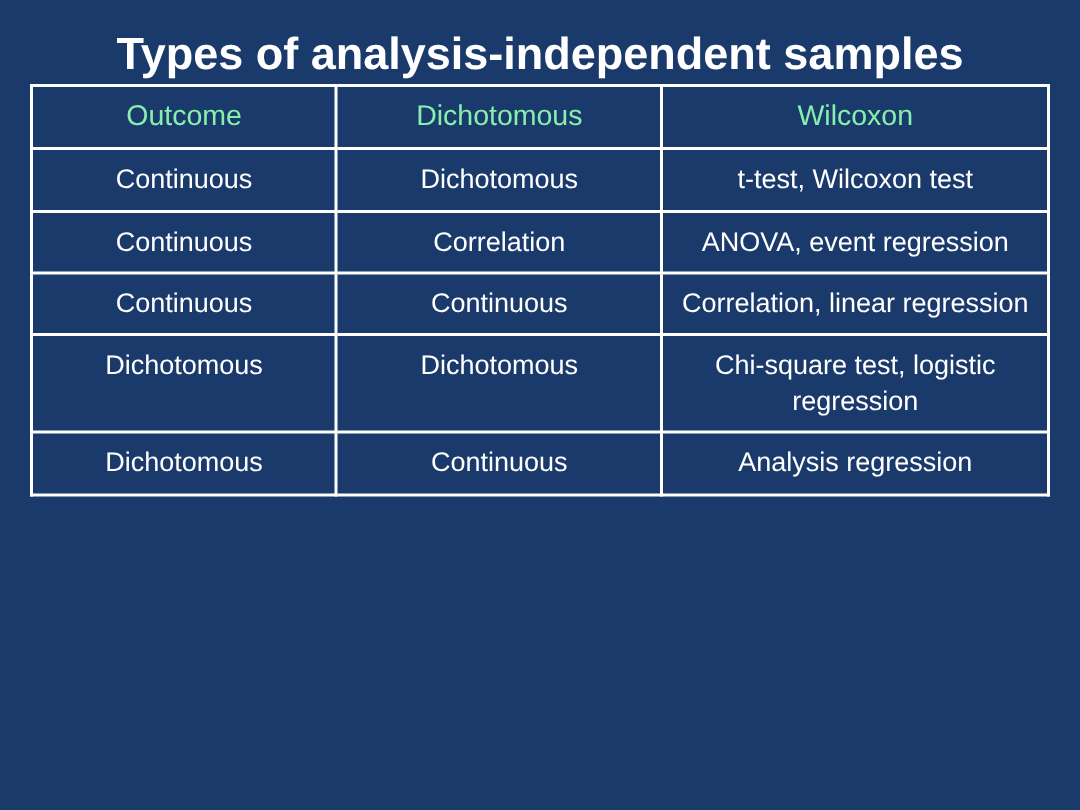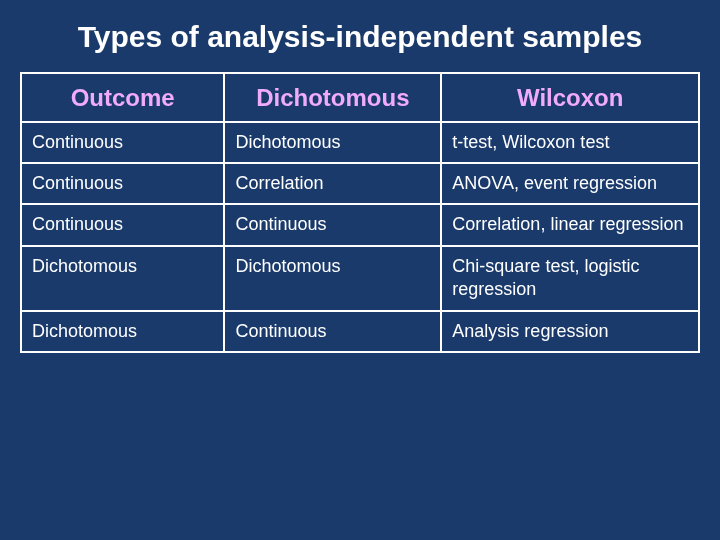--- a/index.html
+++ b/index.html
@@ -14,21 +14,20 @@
       align-items: center;
       padding: 18px 20px 14px 20px;
     }
 
     .title {
       color: #ffffff;
       font-size: 30px;
       font-weight: bold;
       text-align: center;
       line-height: 1.25;
-      margin-bottom: 16px;
     }
 
     table {
       width: 100%;
       border-collapse: collapse;
       table-layout: fixed;
     }
 
     th, td {
       border: 2px solid #ffffff;
@@ -36,28 +35,29 @@
       font-size: 18px;
       vertical-align: top;
       line-height: 1.3;
     }
 
     thead tr {
       background: #1a3a6b;
     }
 
     thead th {
-      color: #f0abfc;
-      font-weight: bold;
-      font-size: 24px;
+      color: #86efac;
+      font-weight: normal;
+      font-size: 19px;
     }
 
     tbody tr td {
       color: #ffffff;
       background: #1a3a6b;
+      text-align: center;
     }
 
     col.col1 { width: 30%; }
     col.col2 { width: 32%; }
     col.col3 { width: 38%; }
   </style>
 </head>
 <body>
 
 <h1 class="title">Types of analysis-independent samples</h1>

